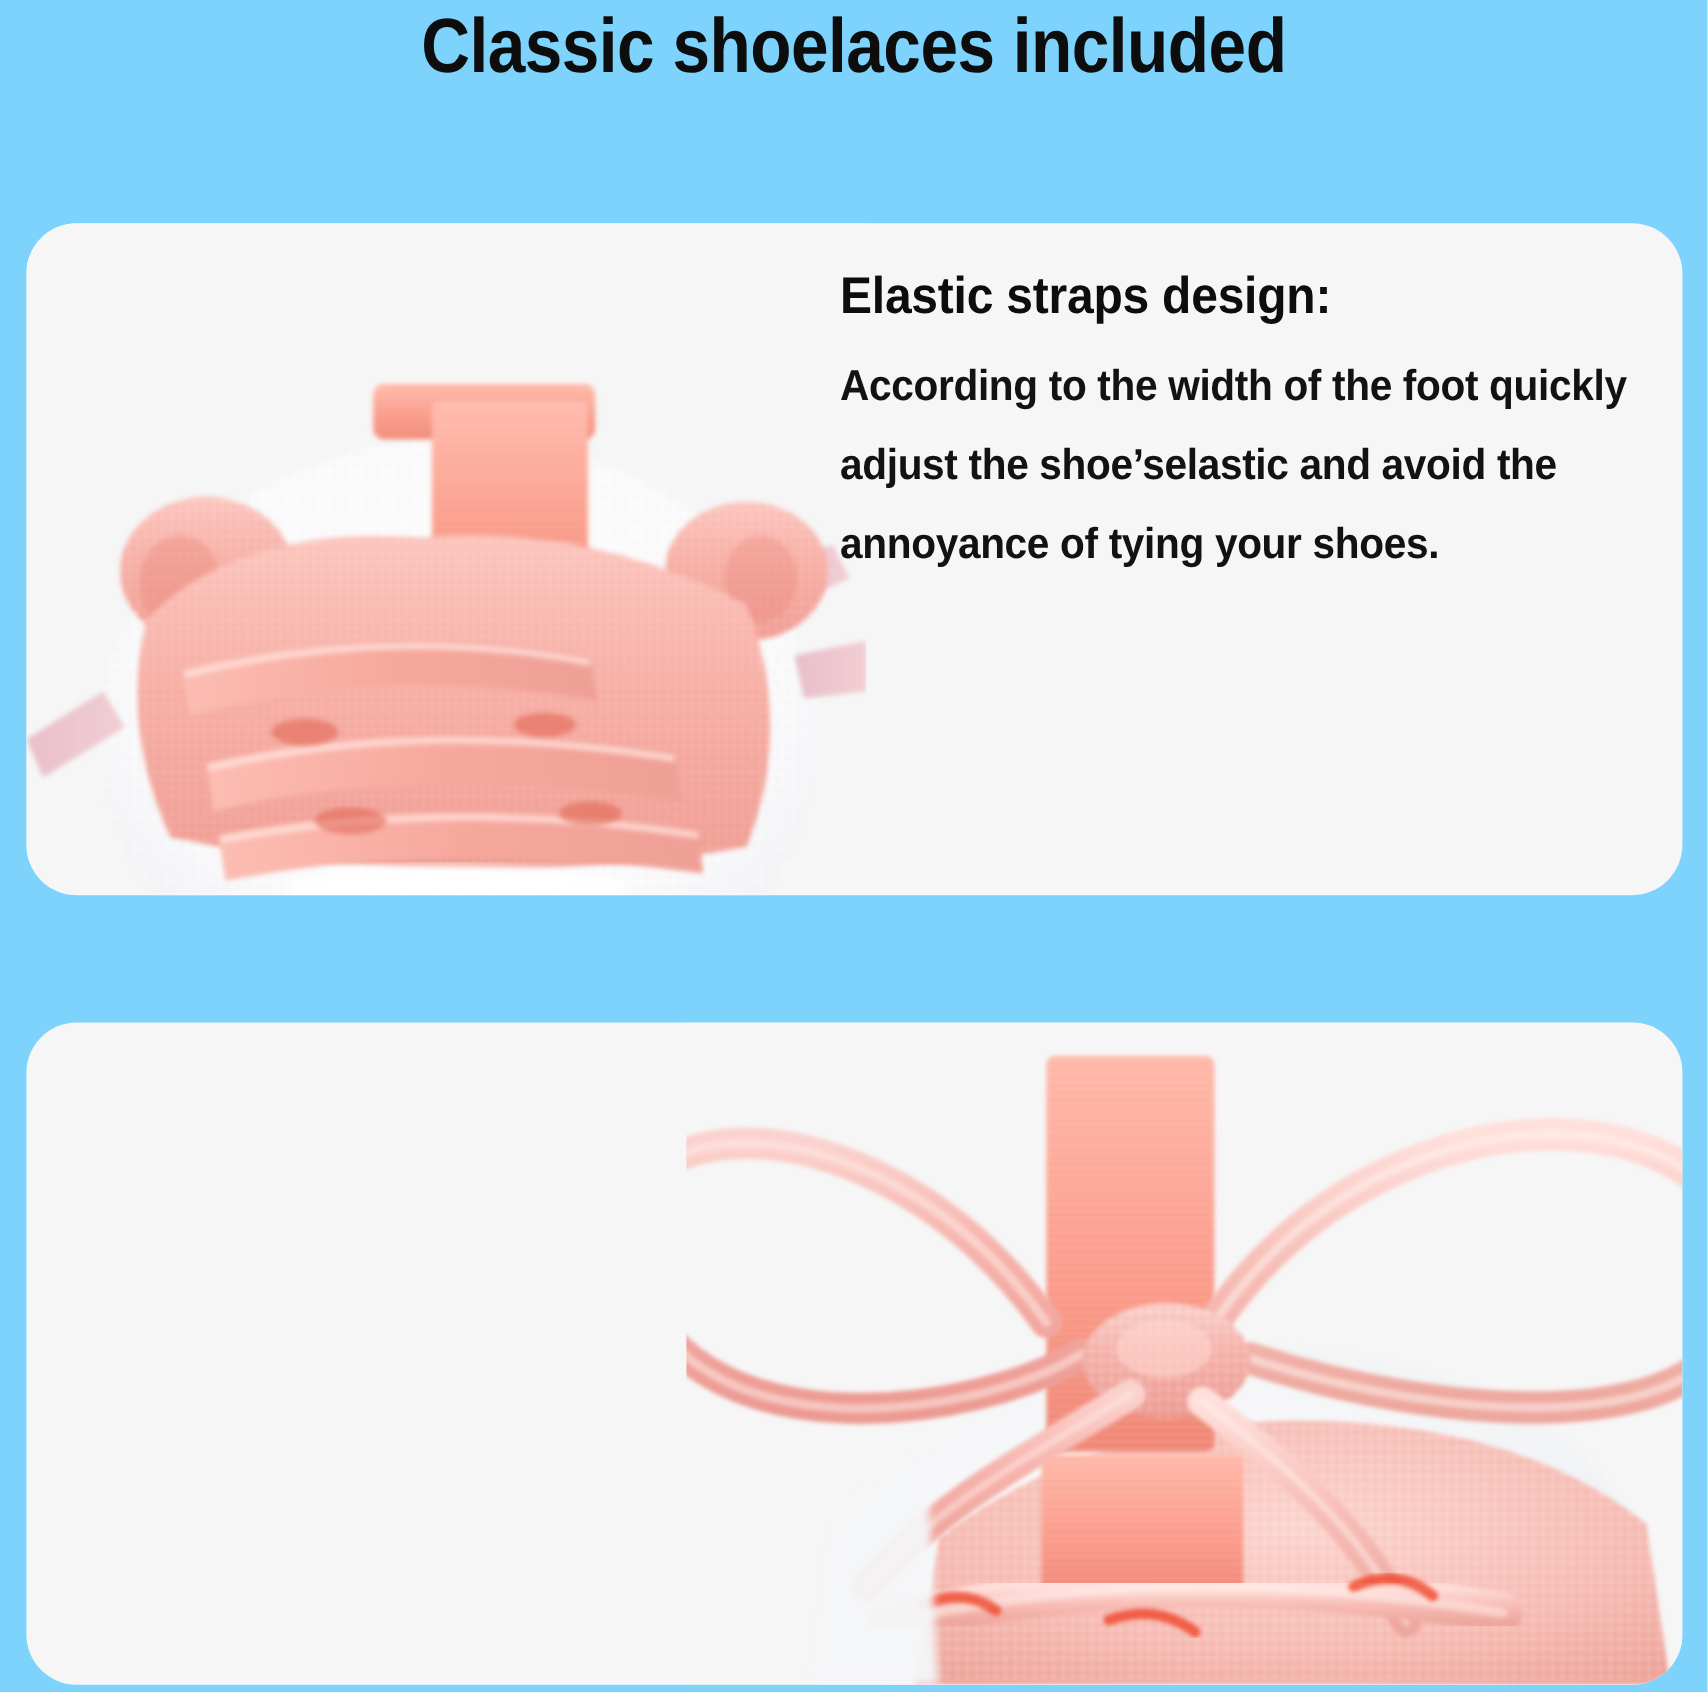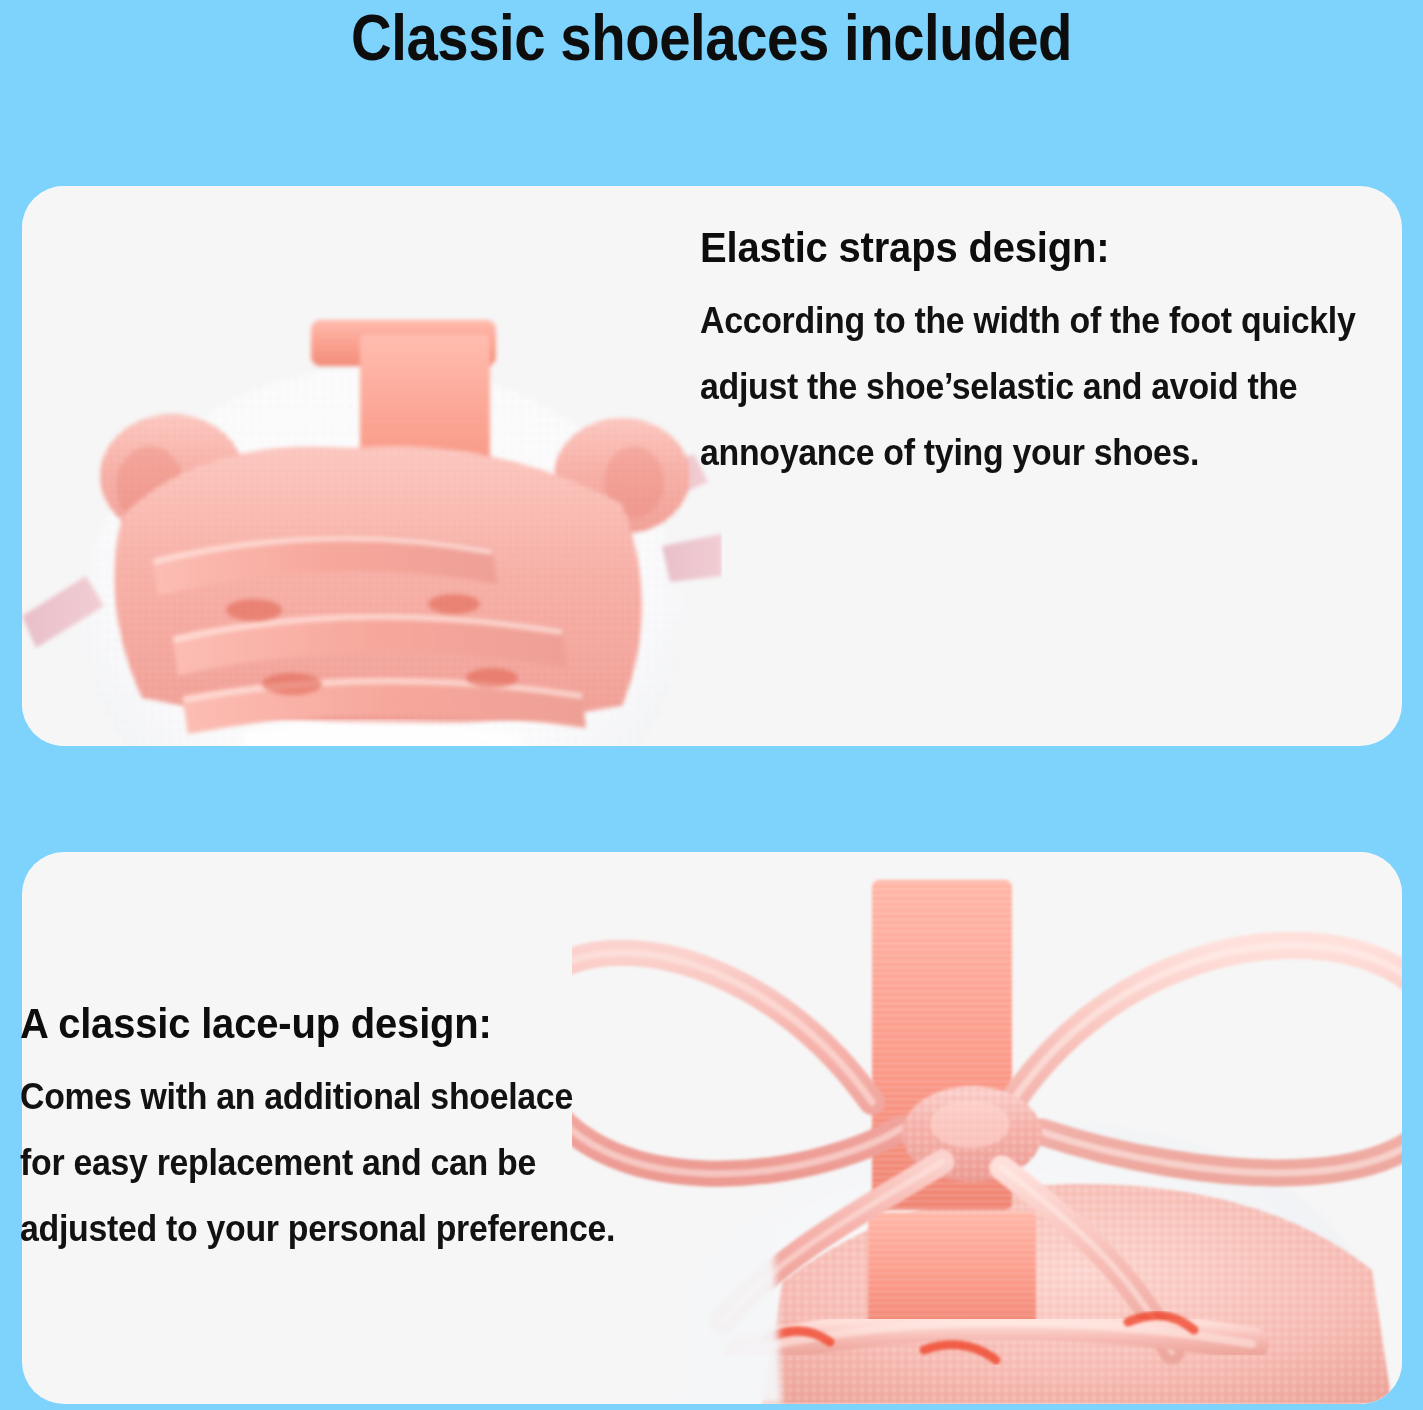--- a/index.html
+++ b/index.html
@@ -313,22 +313,14 @@
           <path d="M 556 470 q 38 -16 66 8" stroke="#ef3d20" stroke-width="9" fill="none" stroke-linecap="round"></path>
         </g>
 
         <g filter="url(#p2soft2)" opacity="0.95">
           <path d="M 120 430 Q 150 372 200 360 L 210 552 L 104 552 Z" fill="#f5f6f8"></path>
         </g>
       </svg>
     </div>
   </div>
 
-  <div class="text-block" id="text-two">
-    <div class="sec-heading" style="margin-left:20px;">A classic lace-up design:</div>
-    <div class="sec-body" style="margin-left:20px;">
-      <span class="ln">Comes with an additional shoelace</span>
-      <span class="ln">for easy replacement and can be</span>
-      <span class="ln">adjusted to your personal preference.</span>
-    </div>
-  </div>
 
 </div>
 
 </body></html>

